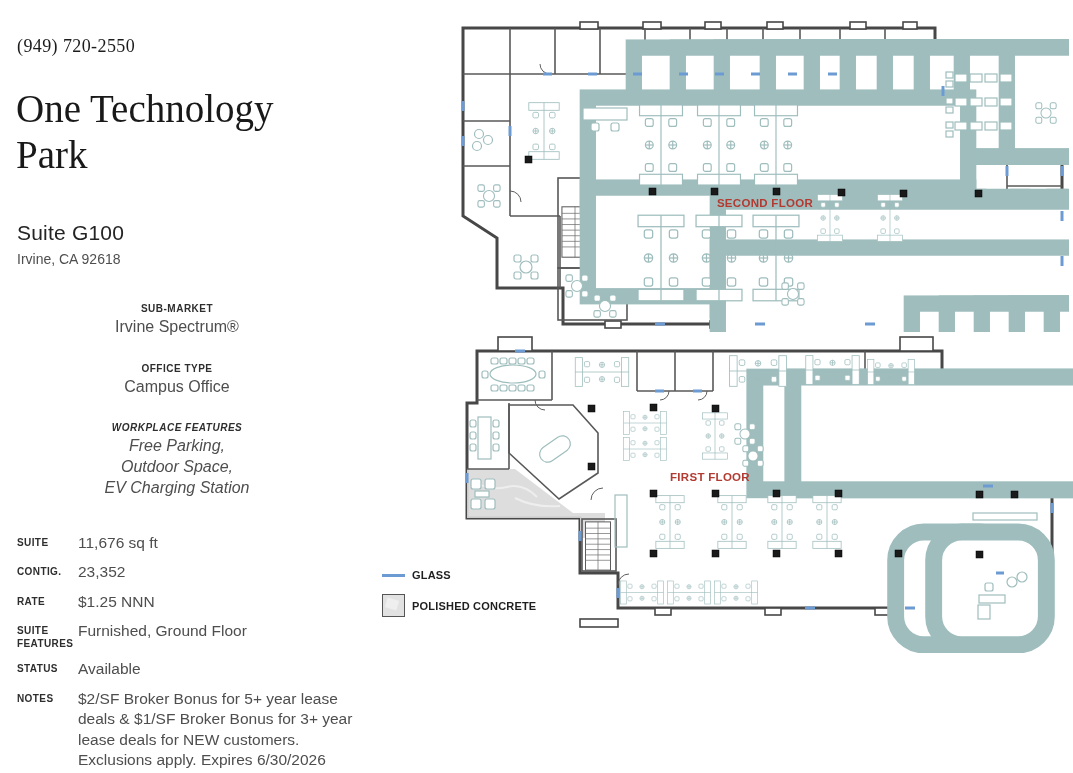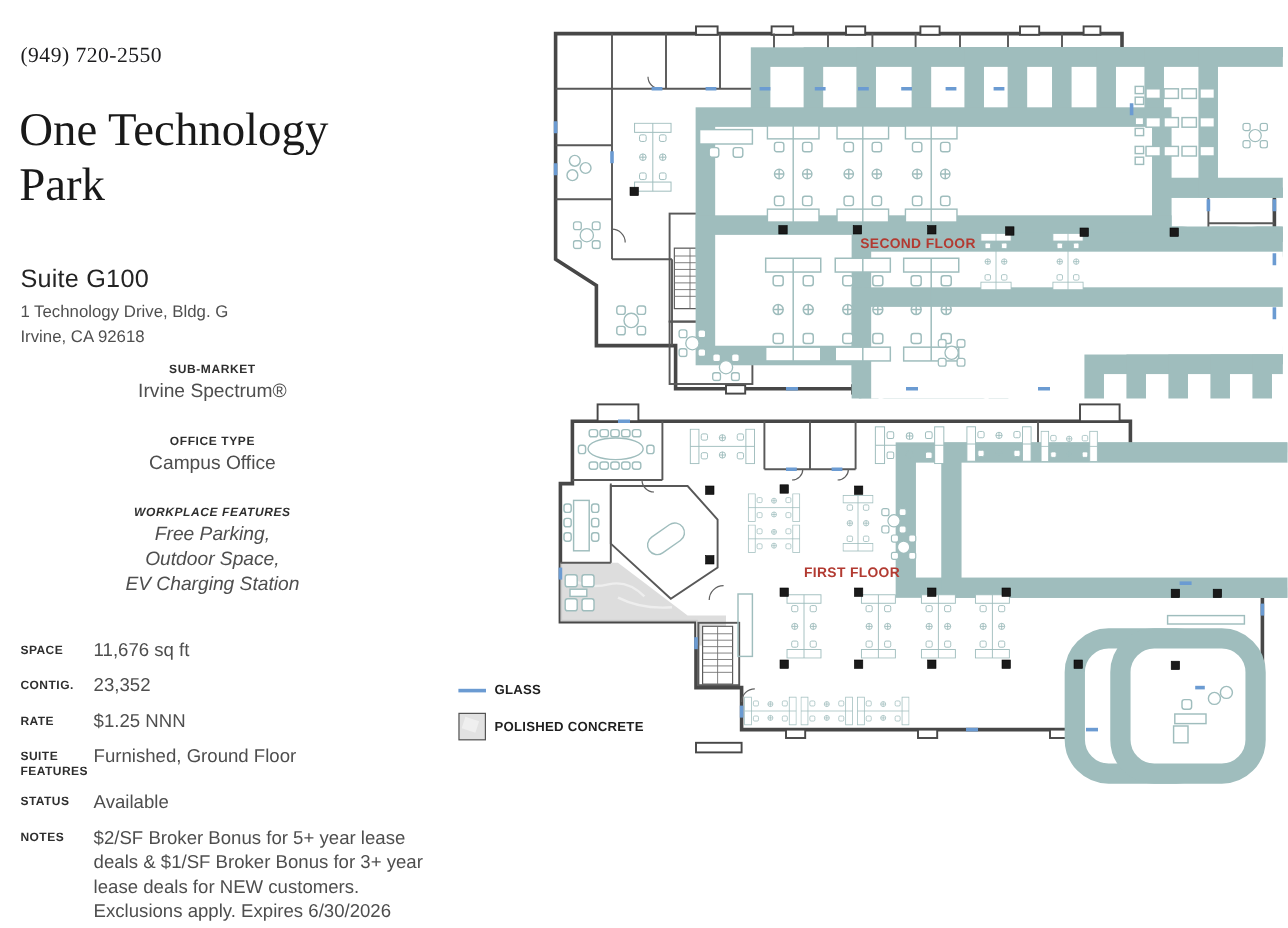--- a/index.html
+++ b/index.html
@@ -44,21 +44,20 @@
   .dk{fill:#222;}
   .floorlbl{fill:#b23a31;font-family:"Liberation Sans",sans-serif;font-size:11.5px;font-weight:700;letter-spacing:.3px;}
 </style>
 </head>
 <body>
 
 <div class="abs" id="phone">(949) 720-2550</div>
 <div class="abs" id="title">One Technology Park</div>
 <div class="abs" id="suite">Suite G100</div>
 <div class="abs" id="address">
-  <div>1 Technology Drive, Bldg. G</div>
   <div>Irvine, CA 92618</div>
 </div>
 
 <div class="abs attr" id="attr0">
   <div class="lbl">SUB-MARKET</div>
   <div class="val">Irvine Spectrum®</div>
 </div>
 <div class="abs attr" id="attr1">
   <div class="lbl">OFFICE TYPE</div>
   <div class="val">Campus Office</div>
@@ -66,21 +65,21 @@
 <div class="abs attr" id="attr2">
   <div class="lbl">WORKPLACE FEATURES</div>
   <div class="val">
     <div>Free Parking,</div>
     <div>Outdoor Space,</div>
     <div>EV Charging Station</div>
   </div>
 </div>
 
 <div class="abs" id="specs">
-  <div class="slbl">SPACE</div>
+  <div class="slbl">SUITE</div>
   <div class="sval">11,676 sq ft</div>
   <div class="slbl">CONTIG.</div>
   <div class="sval">23,352</div>
   <div class="slbl">RATE</div>
   <div class="sval">$1.25 NNN</div>
   <div class="slbl">SUITE FEATURES</div>
   <div class="sval">Furnished, Ground Floor</div>
   <div class="slbl">STATUS</div>
   <div class="sval">Available</div>
   <div class="slbl">NOTES</div>

